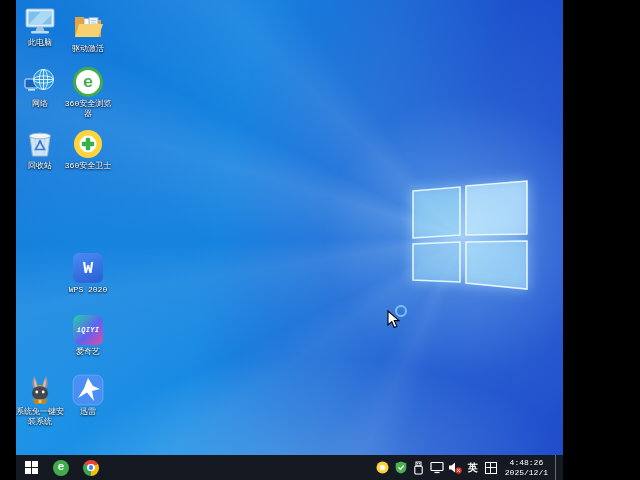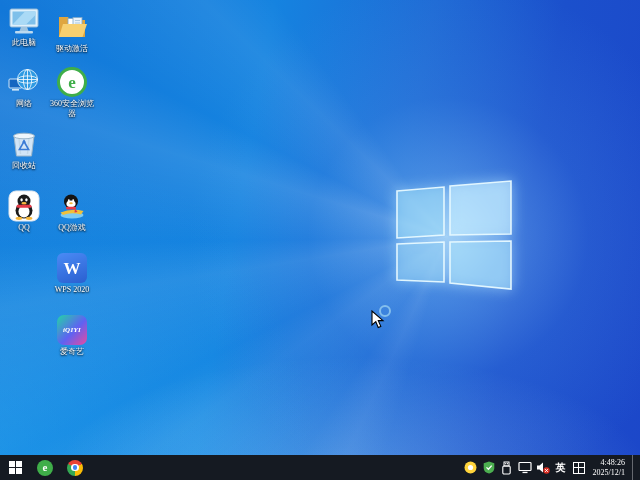--- a/index.html
+++ b/index.html
@@ -1,17 +1,17 @@
 <!DOCTYPE html>
 <html><head>
 <meta charset="utf-8">
 <style>
   html,body{margin:0;padding:0;background:#000;}
-  .screen{position:relative;width:640px;height:480px;overflow:hidden;
-    font-family:Liberation Serif, serif;user-select:none;}
+  .screen{position:relative;width:547px;height:480px;overflow:hidden;
+    font-family:Liberation Mono, monospace;user-select:none;margin-left:16px;}
 
   
   .wallpaper{position:absolute;inset:0;
     background:
       radial-gradient(circle at 448px 237px, rgba(200,238,255,.70) 0px, rgba(140,205,250,.38) 55px, rgba(95,165,238,.16) 140px, transparent 260px),
       radial-gradient(circle at -4% 96%, rgba(40,175,245,.50), transparent 42%),
       linear-gradient(100deg,#1277d8 0%,#1583e0 38%,#1f6bd5 60%,#1b50cc 78%,#1c47c9 100%);}
   .rays{position:absolute;inset:0;
     background:conic-gradient(from 0deg at 448px 237px,
       transparent 0deg,transparent 196deg,
@@ -58,21 +58,21 @@
   .tbtn{width:30px;height:25px;display:flex;align-items:center;justify-content:center;}
   .startflag{width:13px;height:13px;display:grid;grid-template-columns:6px 6px;grid-template-rows:6px 6px;gap:1px;}
   .startflag span{background:#fff;}
   .spacer{flex:1;}
   .tray{display:flex;align-items:center;gap:4px;padding-right:2px;height:100%;}
   .trayicon{display:flex;align-items:center;justify-content:center;width:14px;height:16px;}
   .lang{color:#fff;font-size:10px;font-weight:bold;}
   .imebox{width:12px;height:12px;border:1.3px solid #fff;box-sizing:border-box;position:relative;}
   .imebox::before{content:"";position:absolute;left:0;right:0;top:4.2px;height:1.2px;background:#fff;}
   .imebox::after{content:"";position:absolute;top:0;bottom:0;left:4.2px;width:1.2px;background:#fff;}
-  .clock{color:#fff;font-size:8px;line-height:9.5px;text-align:right;margin:0 3px;}
+  .clock{color:#fff;font-size:8px;line-height:9.5px;text-align:center;margin:0 3px;}
   .showdesk{width:5px;height:100%;border-left:1px solid rgba(255,255,255,.35);}
 
   
   .cursor{position:absolute;left:371px;top:310px;z-index:50;}
   .busyring{position:absolute;left:379px;top:305px;width:12px;height:12px;border-radius:50%;
     border:2.5px solid rgba(150,205,240,.8);box-sizing:border-box;z-index:49;}
 </style>
 </head>
 <body>
 
@@ -123,40 +123,40 @@
         <circle cx="19.5" cy="13.5" r="10" fill="#2d9ae2" stroke="#cdeafc" stroke-width="1"></circle>
         <ellipse cx="19.5" cy="13.5" rx="4.2" ry="10" fill="none" stroke="rgba(255,255,255,.8)" stroke-width="1"></ellipse>
         <ellipse cx="19.5" cy="13.5" rx="10" ry="3.6" fill="none" stroke="rgba(255,255,255,.8)" stroke-width="1"></ellipse>
         <line x1="9.5" y1="13.5" x2="29.5" y2="13.5" stroke="rgba(255,255,255,.8)" stroke-width="1"></line>
         <line x1="19.5" y1="3.5" x2="19.5" y2="23.5" stroke="rgba(255,255,255,.8)" stroke-width="1"></line>
       </svg>
     </div>
     <div class="lbl">网络</div>
   </div>
 
-  <div class="dicon" style="left:0;top:190px">
-    <div class="art">
-      <svg width="32" height="32" viewBox="0 0 32 32">
-        <rect x="1" y="1" width="30" height="30" rx="7" fill="#fff" stroke="#e3e8ee" stroke-width="1"></rect>
-        <circle cx="16" cy="11" r="6.5" fill="#1a1a1a"></circle>
-        <ellipse cx="16" cy="20.5" rx="8.5" ry="8" fill="#1a1a1a"></ellipse>
-        <ellipse cx="16" cy="21.5" rx="5.5" ry="6" fill="#fff"></ellipse>
-        <ellipse cx="13.6" cy="9.8" rx="1.2" ry="1.6" fill="#fff"></ellipse>
-        <ellipse cx="18.4" cy="9.8" rx="1.2" ry="1.6" fill="#fff"></ellipse>
-        <ellipse cx="16" cy="13.3" rx="2.6" ry="1.3" fill="#f6b73c"></ellipse>
-        <rect x="8.5" y="14.8" width="15" height="3" rx="1.5" fill="#e63946"></rect>
-        <ellipse cx="11" cy="28.3" rx="3.4" ry="1.6" fill="#f6b73c"></ellipse>
-        <ellipse cx="21" cy="28.3" rx="3.4" ry="1.6" fill="#f6b73c"></ellipse>
-      </svg>
-    </div>
-    <div class="lbl">QQ</div>
-  </div>
-
-
-
+
+
+
+  <div class="dicon" style="left:0;top:374px">
+    <div class="art">
+      <svg width="32" height="32" viewBox="0 0 32 32">
+        <path d="M10 2 C7.5 7 7.8 12 10.5 15 L14 13.5 C13 8.5 12 4.5 10 2 Z" fill="#8d939c"></path>
+        <path d="M22 2 C24.5 7 24.2 12 21.5 15 L18 13.5 C19 8.5 20 4.5 22 2 Z" fill="#8d939c"></path>
+        <path d="M10.8 4.5 C9.8 8 10 11 11.5 13.2 L13 12.5 C12.3 9 11.8 6.5 10.8 4.5 Z" fill="#e8b7c0"></path>
+        <path d="M21.2 4.5 C22.2 8 22 11 20.5 13.2 L19 12.5 C19.7 9 20.2 6.5 21.2 4.5 Z" fill="#e8b7c0"></path>
+        <rect x="13" y="11" width="6" height="3.5" rx="1" fill="#c59a35"></rect>
+        <ellipse cx="16" cy="19" rx="8.2" ry="6.8" fill="#43474e"></ellipse>
+        <circle cx="12.8" cy="18" r="1.4" fill="#fff"></circle>
+        <circle cx="19.2" cy="18" r="1.4" fill="#fff"></circle>
+        <path d="M8.5 25 h15 l-2 5 h-11 Z" fill="#b8862e"></path>
+        <rect x="14.4" y="25.8" width="3.2" height="3.2" rx="0.6" fill="#e6c35c"></rect>
+      </svg>
+    </div>
+    <div class="lbl">系统兔一键安装系统</div>
+  </div>
 
   <div class="dicon" style="left:48px;top:11px">
     <div class="art">
       <svg width="32" height="32" viewBox="0 0 32 32">
         <path d="M3 6 h9 l2 3 h15 v17 H3 Z" fill="#dfa63f"></path>
         <rect x="12" y="7.5" width="8" height="13" fill="#ffffff" stroke="#7fa8c9" stroke-width="0.8"></rect>
         <rect x="17" y="6.5" width="9" height="14" fill="#e8f2fb" stroke="#7fa8c9" stroke-width="0.8"></rect>
         <line x1="19" y1="9.5" x2="24" y2="9.5" stroke="#9fc0da" stroke-width="0.8"></line>
         <line x1="19" y1="12" x2="24" y2="12" stroke="#9fc0da" stroke-width="0.8"></line>
         <path d="M3 26 L7 13 h24 l-4.5 13 Z" fill="#f7d070"></path>
@@ -167,56 +167,62 @@
 
   <div class="dicon" style="left:48px;top:66px">
     <div class="art">
       <div class="se360">
           <span class="e">e</span>
         </div>
     </div>
     <div class="lbl">360安全浏览器</div>
   </div>
 
-
-  <div class="dicon" style="left:48px;top:190px">
-    <div class="art">
-      <svg width="32" height="32" viewBox="0 0 32 32">
-        <ellipse cx="16" cy="25" rx="11.5" ry="3.6" fill="#7ecbf2"></ellipse>
-        <path d="M4.5 22.5 q11 -4.5 23 -1.5 l-2.5 3.5 q-10 -2.5 -18 0.5 Z" fill="#f2c138"></path>
-        <circle cx="15" cy="11.5" r="7" fill="#141414"></circle>
-        <ellipse cx="15" cy="13.8" rx="4.6" ry="3.4" fill="#fff"></ellipse>
-        <circle cx="12.8" cy="10.2" r="1" fill="#fff"></circle>
-        <circle cx="17.2" cy="10.2" r="1" fill="#fff"></circle>
-        <ellipse cx="15" cy="13.2" rx="1.8" ry="1" fill="#f6b73c"></ellipse>
-        <rect x="10" y="16.8" width="10" height="2.6" rx="1.3" fill="#e63946"></rect>
-        <path d="M19 18.5 l2.5 3.5 l-3 0.5 Z" fill="#e63946"></path>
-      </svg>
-    </div>
-    <div class="lbl">QQ游戏</div>
-  </div>
+  <div class="dicon" style="left:48px;top:128px">
+    <div class="art">
+      <svg width="32" height="32" viewBox="0 0 32 32">
+        <circle cx="16" cy="16" r="14" fill="#ffd43b"></circle>
+        <path d="M16 2 A14 14 0 0 0 16 30 A11 11 0 0 1 16 2 Z" fill="#8cc63f"></path>
+        <circle cx="16" cy="16" r="8.5" fill="#fff"></circle>
+        <rect x="13.8" y="9.8" width="4.4" height="12.4" rx="1.2" fill="#35b34a"></rect>
+        <rect x="9.8" y="13.8" width="12.4" height="4.4" rx="1.2" fill="#35b34a"></rect>
+      </svg>
+    </div>
+    <div class="lbl">360安全卫士</div>
+  </div>
+
 
   <div class="dicon" style="left:48px;top:252px">
     <div class="art">
       <div class="wps">
           <span class="t">W</span>
         </div>
     </div>
     <div class="lbl">WPS 2020</div>
   </div>
 
   <div class="dicon" style="left:48px;top:314px">
     <div class="art">
       <div class="iqiyi">
           <span class="t">iQIYI</span>
         </div>
     </div>
     <div class="lbl">爱奇艺</div>
   </div>
 
+  <div class="dicon" style="left:48px;top:374px">
+    <div class="art">
+      <svg width="32" height="32" viewBox="0 0 32 32">
+        <rect x="1" y="1" width="30" height="30" rx="7" fill="#4a90f4"></rect>
+        <rect x="1" y="1" width="30" height="30" rx="7" fill="none" stroke="rgba(255,255,255,.25)" stroke-width="0.8"></rect>
+        <polygon points="16,4 21,12 28,15 20,17 22,27 15,18.5 6,24 12,14.5" fill="#fff"></polygon>
+      </svg>
+    </div>
+    <div class="lbl">迅雷</div>
+  </div>
 
   <div class="busyring"></div>
   <svg class="cursor" width="14" height="19" viewBox="0 0 14 19">
     <path d="M1 1 L1 15 L4.8 11.6 L7.2 17.5 L9.8 16.4 L7.3 10.6 L12 10.6 Z" fill="#fff" stroke="#000" stroke-width="1.1"></path>
   </svg>
 
   <div class="taskbar">
 
     <div class="tbtn">
       <div class="startflag">

